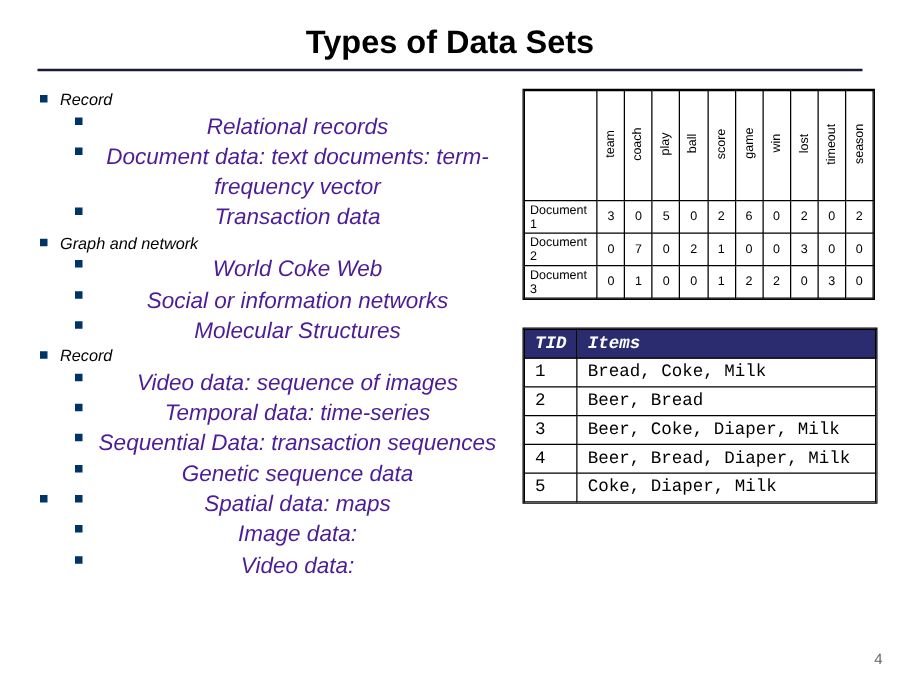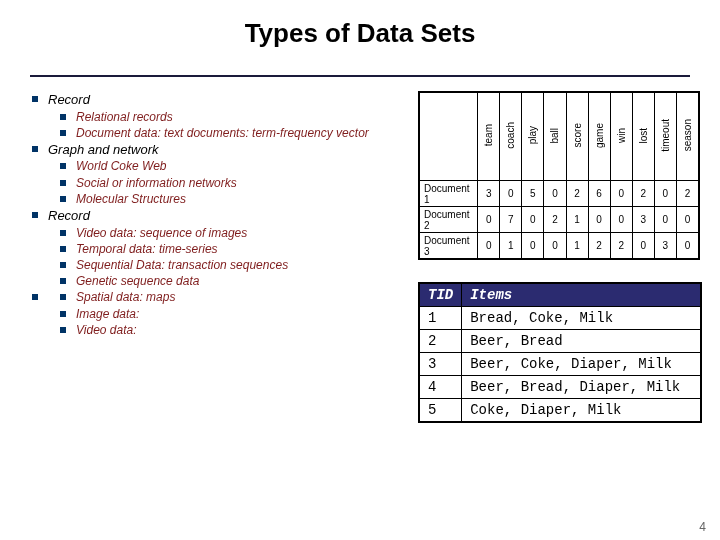--- a/index.html
+++ b/index.html
@@ -1,25 +1,25 @@
 <!DOCTYPE html>
 <html><head>
 <meta charset="utf-8">
 <style>
   * { box-sizing: border-box; margin: 0; padding: 0; }
   body { width: 720px; height: 540px; background: #fff; font-family: Verdana, Arial, sans-serif; position: relative; overflow: hidden; }
-  .title { text-align: center; font-size: 26px; font-weight: bold; color: #000; padding: 18px 0 26px 0; font-family: Arial, sans-serif; }
+  .title { text-align: center; font-size: 26px; font-weight: bold; color: #000; padding: 18px 0 6px 0; font-family: Arial, sans-serif; }
   .title-underline { height: 2px; background: #1a1a3a; margin: 0 30px 14px 30px; }
   .content { position: relative; display: flex; }
   .left { width: 400px; padding-left: 28px; }
   ul.lvl1 { list-style: none; }
   ul.lvl1 > li { position: relative; padding-left: 20px; font-size: 13px; color: #000; line-height: 1.35; font-style: italic; }
   ul.lvl1 > li::before { content: ""; position: absolute; left: 4px; top: 5px; width: 6px; height: 6px; background: #003366; }
   ul.lvl2 { list-style: none; margin-left: 8px; }
-  ul.lvl2 > li { position: relative; padding-left: 20px; font-size: 12px; color: #7f1d1d; line-height: 1.35; }
+  ul.lvl2 > li { position: relative; padding-left: 20px; font-size: 18px; color: #4c1d95; line-height: 1.35; text-align: center; }
   ul.lvl2 > li::before { content: ""; position: absolute; left: 4px; top: 5px; width: 6px; height: 6px; background: #003366; }
   .right { position: absolute; right: 18px; top: 0; }
   .fig1 { width: 282px; border: 1px solid #000; background: #fff; }
   .fig1 table { border-collapse: collapse; width: 100%; font-family: Arial, sans-serif; }
   .fig1 th { border: 1px solid #000; width: 22px; height: 88px; padding: 0; font-size: 10px; font-weight: normal; }
   .fig1 th .rot { writing-mode: vertical-rl; transform: rotate(180deg); display: inline-block; }
   .fig1 th.corner, .fig1 td.label { width: 58px; font-size: 10px; text-align: left; padding-left: 4px; height: 26px; border: 1px solid #000; }
   .fig1 td { border: 1px solid #000; font-size: 10px; height: 26px; text-align: center; }
   .fig2 { margin-top: 22px; border: 1px solid #000; }
   .fig2 table { border-collapse: collapse; width: 282px; font-family: Liberation Mono, monospace; }
@@ -34,20 +34,21 @@
 <div class="title">Types of Data Sets</div>
 <div class="title-underline"></div>
 
 <div class="content">
   <div class="left">
     <ul class="lvl1">
       <li><span>Record</span>
         <ul class="lvl2">
           <li><span>Relational records</span></li>
           <li><span>Document data: text documents: term-frequency vector</span></li>
+          <li><span>Transaction data</span></li>
         </ul>
       </li>
       <li><span>Graph and network</span>
         <ul class="lvl2">
           <li><span>World Coke Web</span></li>
           <li><span>Social or information networks</span></li>
           <li><span>Molecular Structures</span></li>
         </ul>
       </li>
       <li><span>Record</span>

